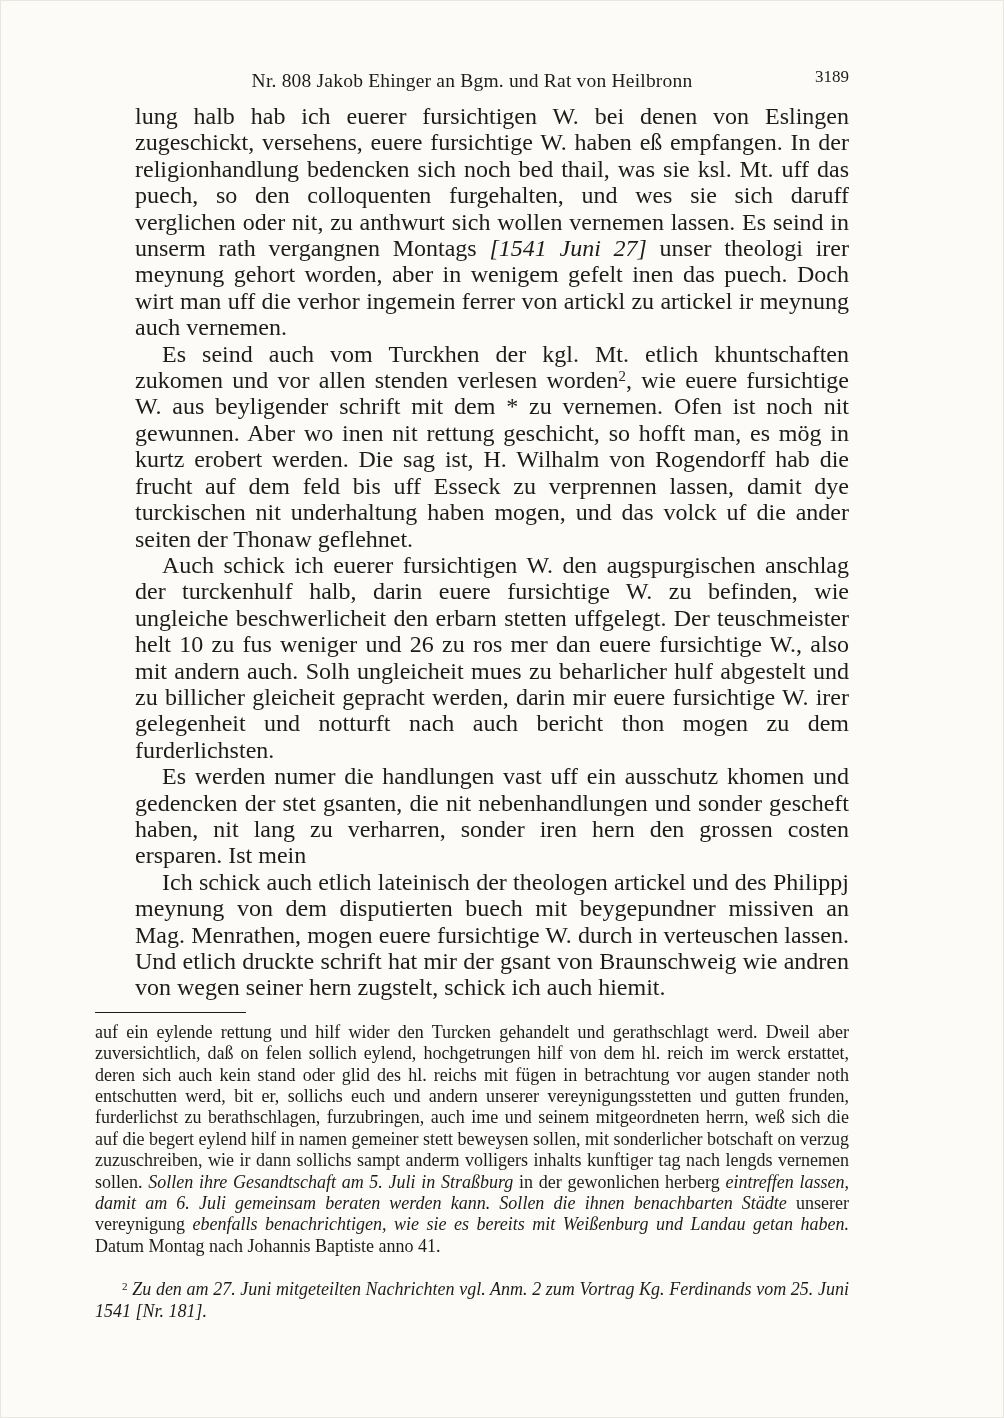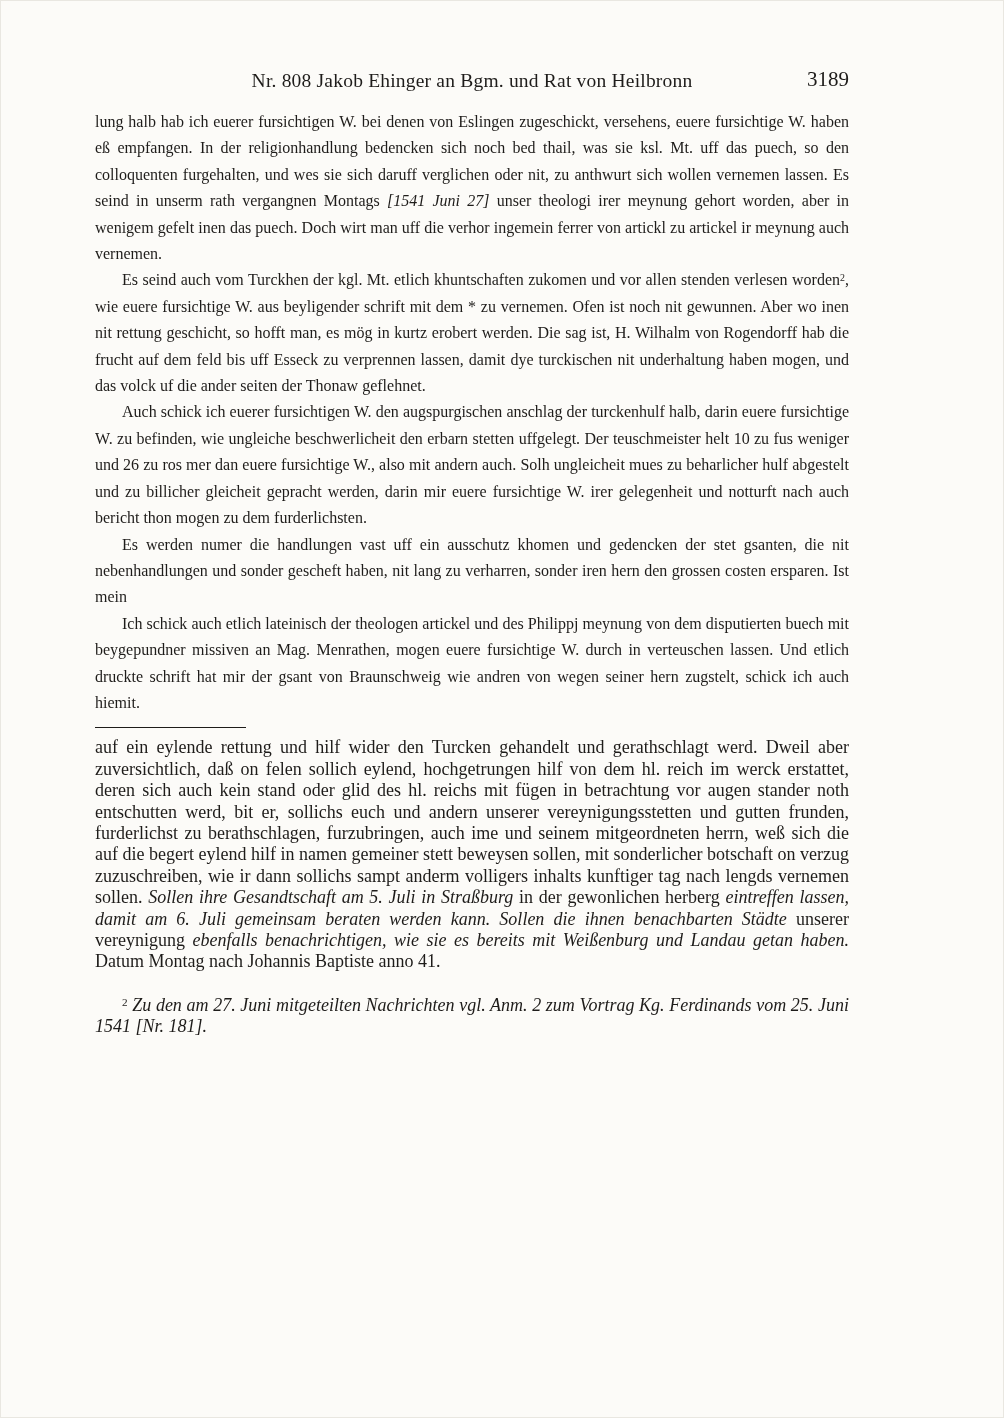--- a/index.html
+++ b/index.html
@@ -19,39 +19,40 @@
     position: relative;
     width: 1004px;
     height: 1418px;
     background: var(--paper);
     padding: 70px 155px 0 95px;
     box-shadow: inset 0 0 0 1px #e9e7e1;
   }
   .running-head {
     position: relative;
     height: 26px;
-    margin-bottom: 13px;
+    margin-bottom: 7px;
   }
   .head-title {
     display: block;
     text-align: center;
     font-size: 19.5px;
     letter-spacing: 0.2px;
   }
   .page-number {
     position: absolute;
     right: 0;
     top: -3px;
-    font-size: 21px;
+    font-size: 17px;
   }
   .body-text p {
-    font-size: 16px;
+    font-size: 24px;
     line-height: 26.4px;
     text-align: justify;
     hyphens: none;
+    margin-left: 40px;
   }
   .body-text p.indent { text-indent: 27px; }
   .footnote-rule {
     width: 151px;
     border: 0;
     border-top: 1.6px solid var(--ink);
     margin: 11px 0 9px 0;
   }
   .footnotes p {
     font-size: 18px;

